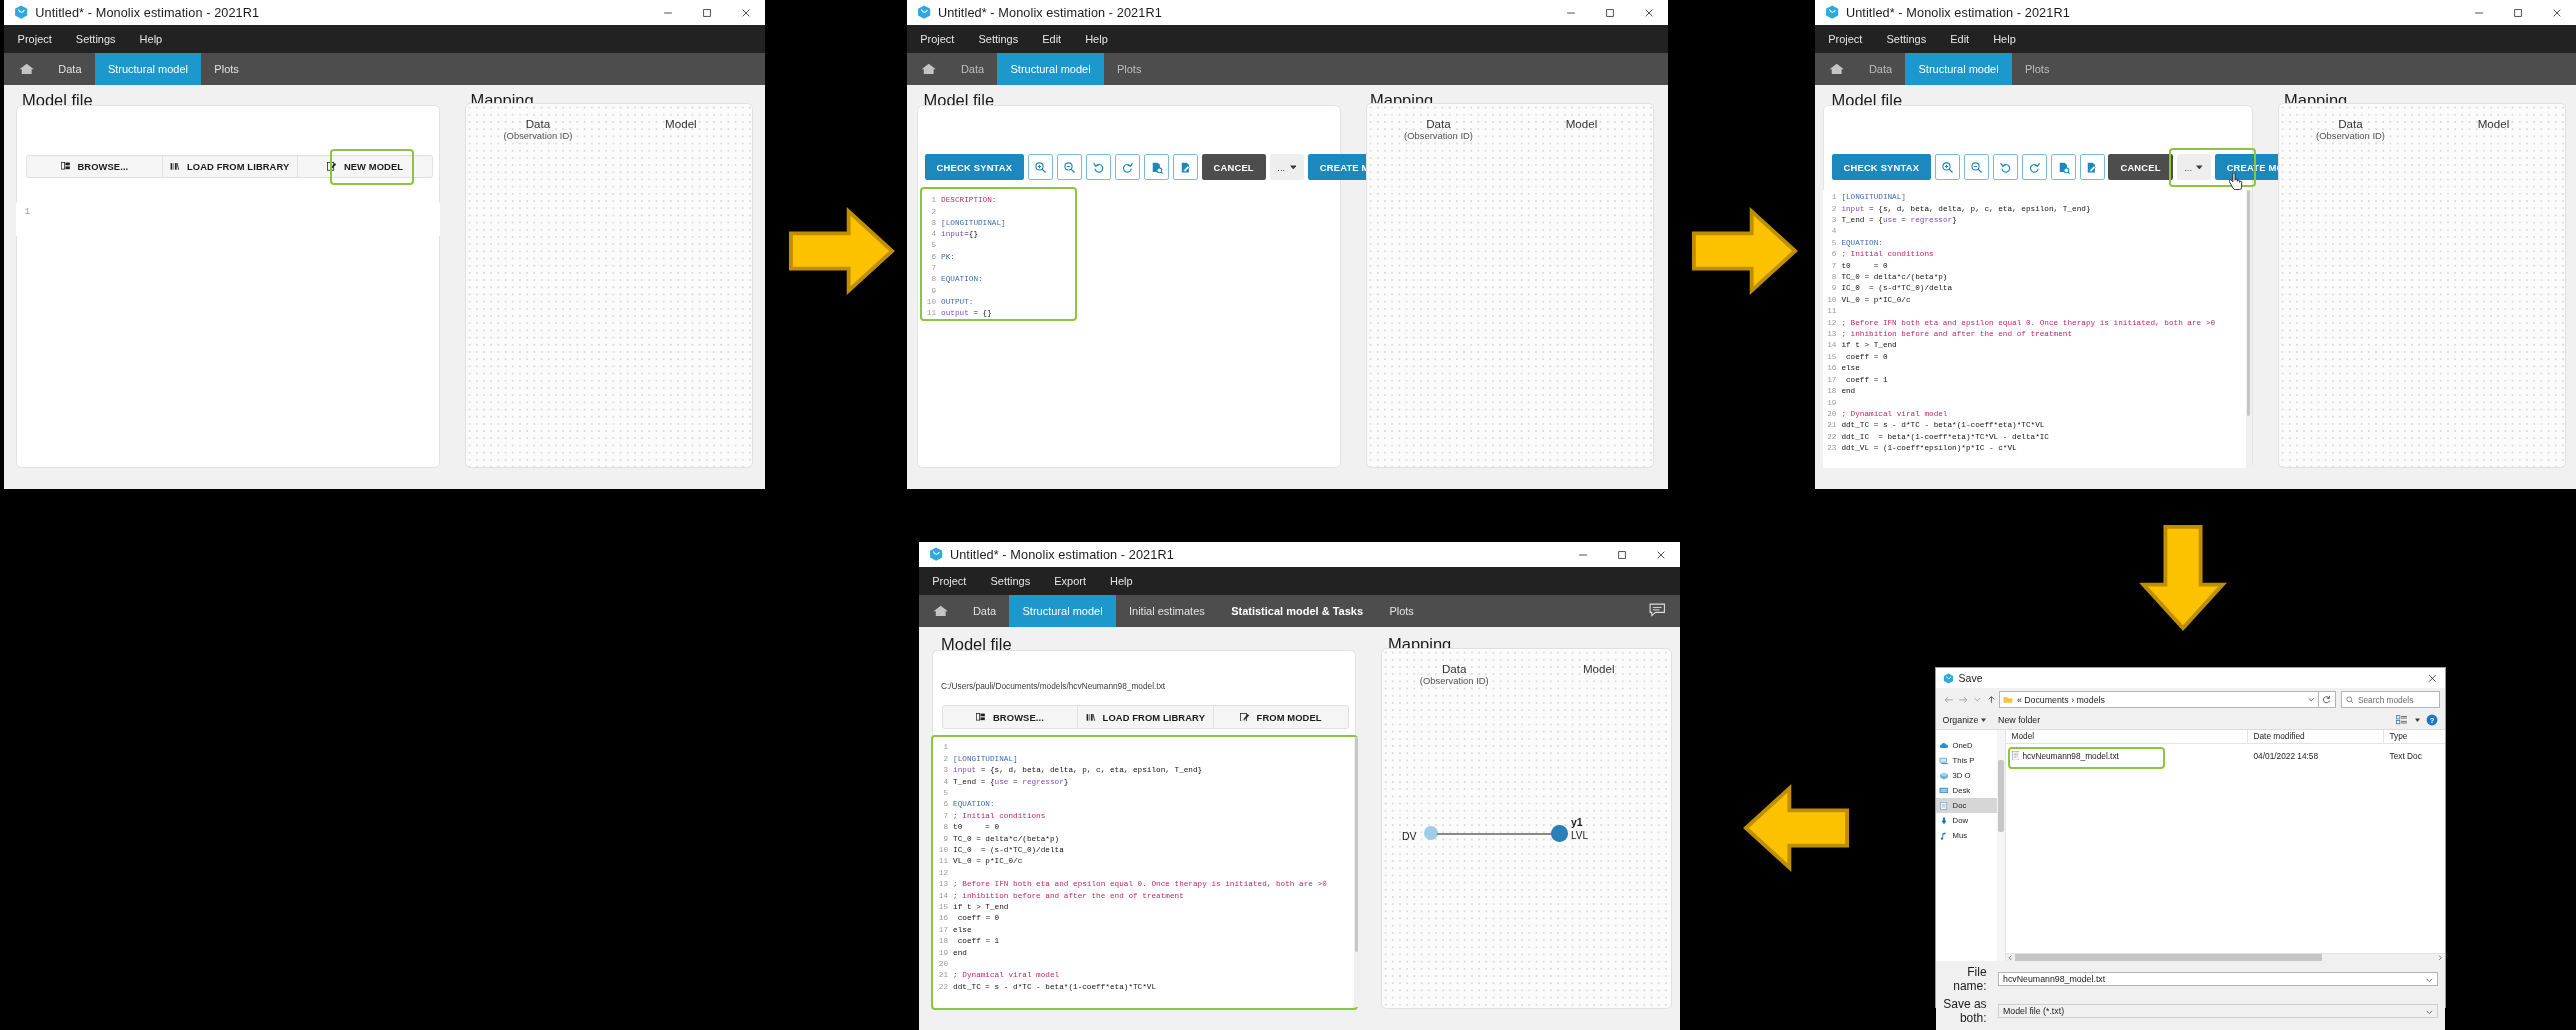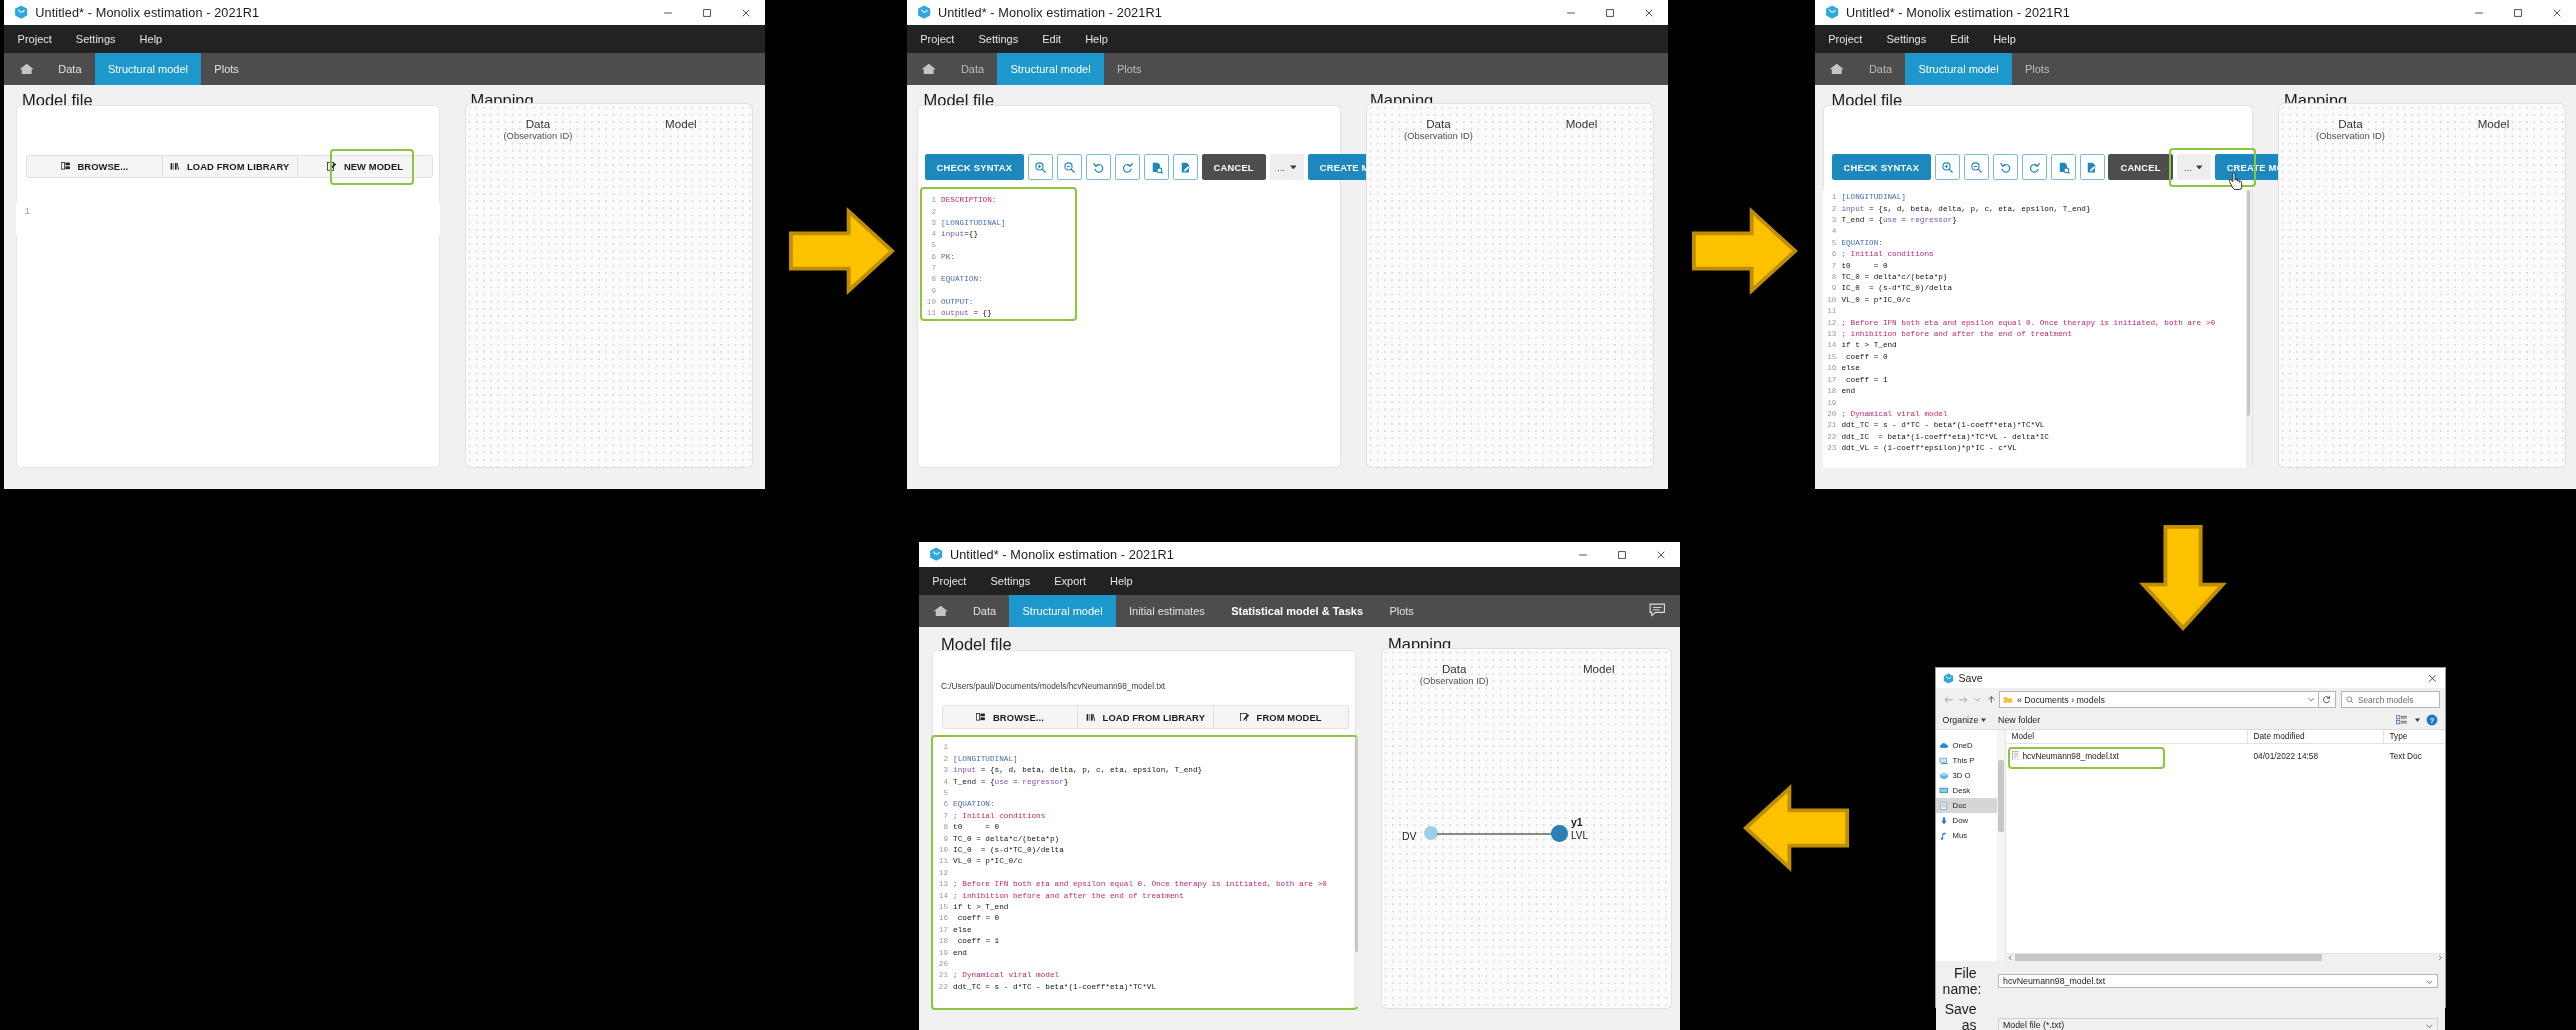--- a/index.html
+++ b/index.html
@@ -96,21 +96,21 @@
   .np-item { height:15px; display:flex; align-items:center; gap:3.3px; padding-left:3.3px; font-size:7.7px; color:#1b1b1b; white-space:nowrap; overflow:hidden; }
   .np-item.sel { background:#d6d6d6; }
   .filelist { flex:1; position:relative; }
   .fl-head { height:14.3px; display:flex; align-items:center; border-bottom:0.6px solid #e3e3e3; font-size:8.3px; color:#1b1b1b; }
   .fl-head .c { padding-left:5.5px; border-right:0.6px solid #e3e3e3; height:100%; display:flex; align-items:center; }
   .fl-row { height:14.3px; display:flex; align-items:center; font-size:8.3px; color:#1b1b1b; }
   .fl-row .c { padding-left:5.5px; height:100%; display:flex; align-items:center; gap:3.3px; }
 
   .dlg-bottom { background:#f0f0f0; padding:4.4px 6.6px; }
   .field-row { display:flex; align-items:center; margin-bottom:3.9px; }
-  .field-lbl { width:55px; text-align:right; padding-right:21px; font-size:14px; color:#1b1b1b; }
+  .field-lbl { width:55px; text-align:right; padding-right:11px; font-size:12px; color:#1b1b1b; }
   .field-ctl { flex:1; height:14.3px; background:#fff; border:0.6px solid #b5b5b5; display:flex; align-items:center; padding:0 4.4px; font-size:8.8px; color:#1b1b1b; }
   .field-ctl.flat { background:#f0f0f0; border-color:#cfcfcf; }
   .field-ctl .caret { margin-left:auto; color:#444; }
   .dlg-actions { display:flex; align-items:center; padding:0 6.6px 5.5px 6.6px; }
   .hide-folders { font-size:9.4px; color:#1b1b1b; display:flex; align-items:center; gap:3.9px; }
   .dlg-btns { margin-left:auto; display:flex; gap:6.6px; }
   .dlg-btn { width:51px; height:16.5px; background:#e1e1e1; border:0.6px solid #adadad; display:flex; align-items:center; justify-content:center; font-size:8.8px; color:#1b1b1b; }
   .dlg-btn.def { background:#e8f2fb; border:1.1px solid #1f77c4; }
 
   .hsb { height:7.7px; background:#f0f0f0; border-top:0.6px solid #e3e3e3; display:flex; align-items:center; }

